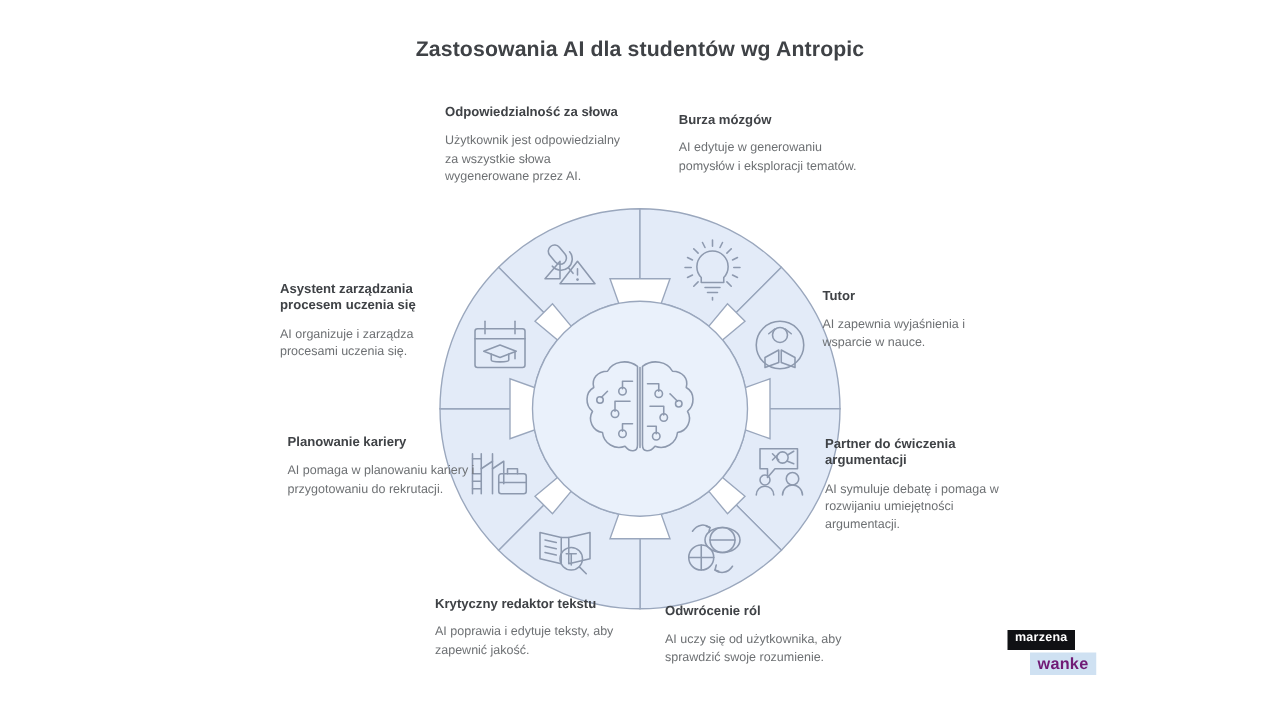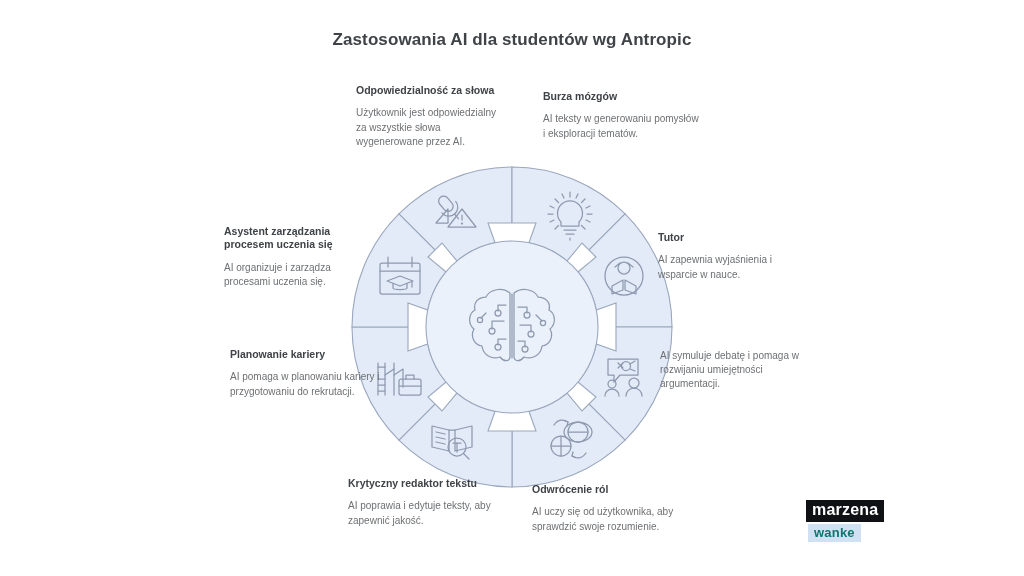--- a/index.html
+++ b/index.html
@@ -69,37 +69,37 @@
   #logo {
     position: absolute;
     left: 806px;
     top: 500px;
     width: 78px;
     height: 44px;
   }
   #logo .logo-top {
     background: #101114;
     color: #ffffff;
-    font-size: 16px;
+    font-size: 10px;
     font-weight: bold;
     letter-spacing: 0.2px;
     padding: 2px 6px 3px 6px;
     display: inline-block;
     line-height: 1.05;
   }
   #logo .logo-bottom {
     background: #cfe1f2;
-    color: #0f766e;
+    color: #701a75;
     font-size: 13px;
     font-weight: bold;
     letter-spacing: 0.2px;
     padding: 2px 6px 3px 6px;
     display: inline-block;
     line-height: 1.05;
-    margin-left: 2px;
+    margin-left: 18px;
     margin-top: 2px;
   }
 </style>
 </head>
 <body>
 
 <div id="page-title">Zastosowania AI dla studentów wg Antropic</div>
 
 <div id="wheel-wrap">
   <svg id="wheel-svg" width="328" height="328" viewBox="0 0 328 328">
@@ -329,39 +329,40 @@
   </svg>
 </div>
 
 <div class="callout" id="callout-0">
   <span class="c-title">Odpowiedzialność za słowa</span>
   <span class="c-desc">Użytkownik jest odpowiedzialny za wszystkie słowa wygenerowane przez AI.</span>
 </div>
 
 <div class="callout" id="callout-1">
   <span class="c-title">Burza mózgów</span>
-  <span class="c-desc">AI teksty w generowaniu pomysłów i eksploracji tematów.</span>
+  <span class="c-desc">AI edytuje w generowaniu pomysłów i eksploracji tematów.</span>
 </div>
 
 <div class="callout" id="callout-2">
   <span class="c-title">Asystent zarządzania procesem uczenia się</span>
   <span class="c-desc">AI organizuje i zarządza procesami uczenia się.</span>
 </div>
 
 <div class="callout" id="callout-3">
   <span class="c-title">Tutor</span>
   <span class="c-desc">AI zapewnia wyjaśnienia i wsparcie w nauce.</span>
 </div>
 
 <div class="callout" id="callout-4">
   <span class="c-title">Planowanie kariery</span>
   <span class="c-desc">AI pomaga w planowaniu kariery i przygotowaniu do rekrutacji.</span>
 </div>
 
 <div class="callout" id="callout-5">
+  <span class="c-title">Partner do ćwiczenia argumentacji</span>
   <span class="c-desc">AI symuluje debatę i pomaga w rozwijaniu umiejętności argumentacji.</span>
 </div>
 
 <div class="callout" id="callout-6">
   <span class="c-title">Krytyczny redaktor tekstu</span>
   <span class="c-desc">AI poprawia i edytuje teksty, aby zapewnić jakość.</span>
 </div>
 
 <div class="callout" id="callout-7">
   <span class="c-title">Odwrócenie ról</span>

